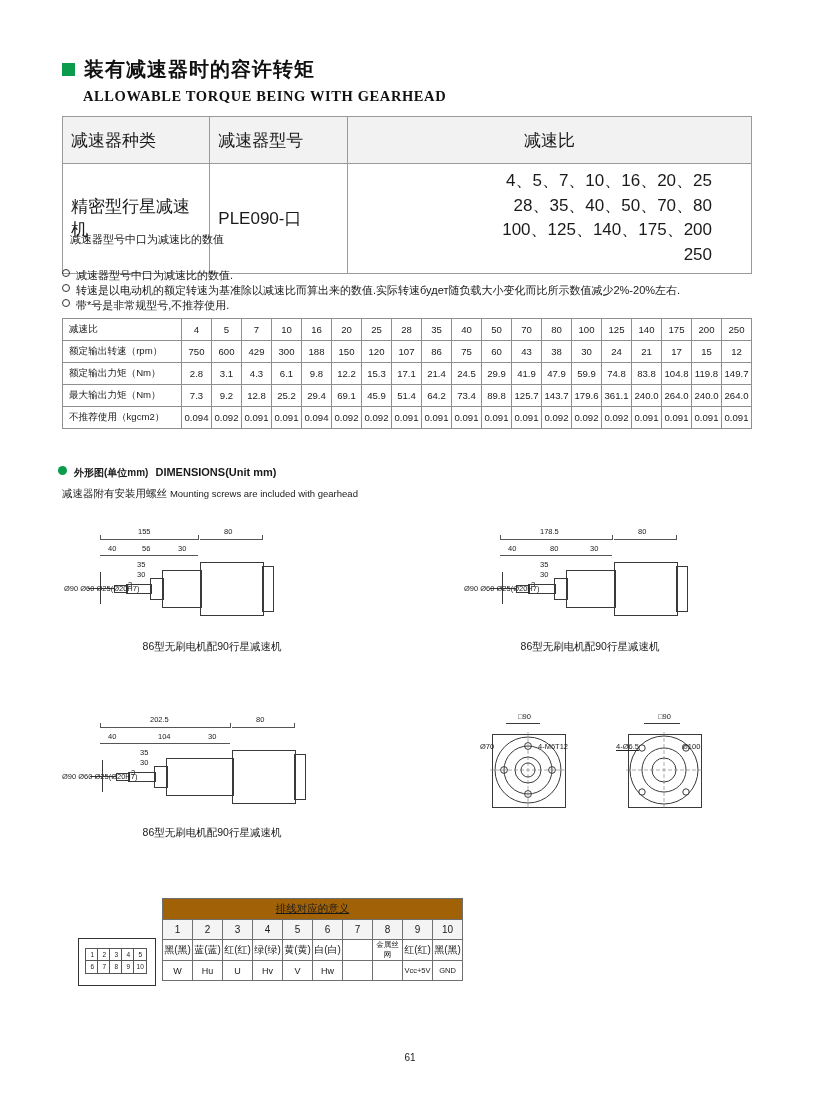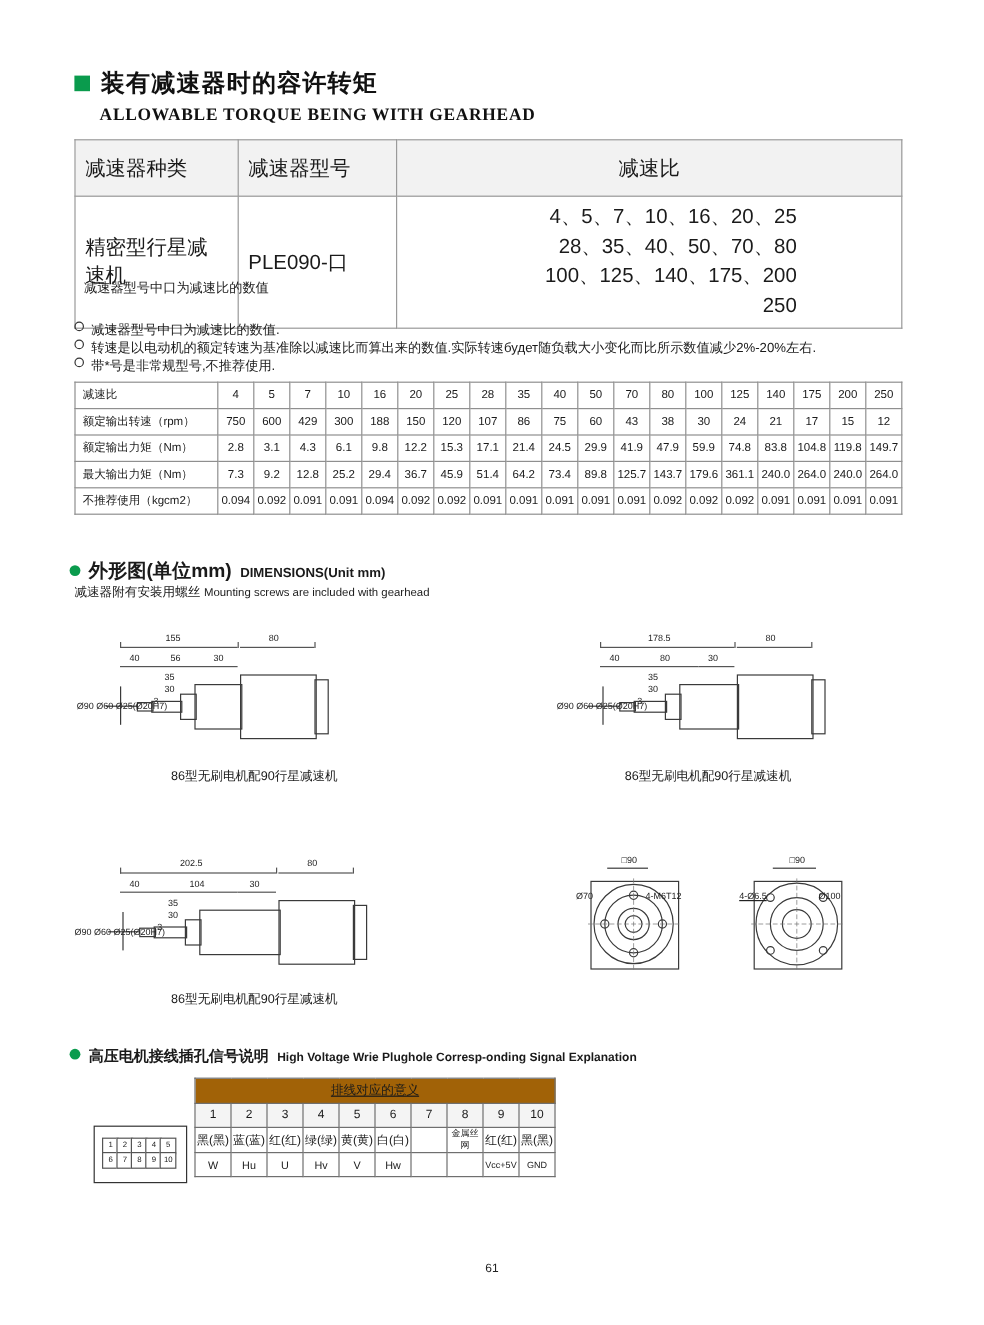--- a/index.html
+++ b/index.html
@@ -17,21 +17,21 @@
   .hdr-en{position:absolute;left:83px;top:88px;font-size:14.5px;font-weight:bold;letter-spacing:.6px;
           font-family:"Liberation Serif","DejaVu Serif",serif;color:#111;}
 
   
   .t1{position:absolute;left:62px;top:116px;width:690px;border-collapse:collapse;}
   .t1 td{border:1px solid #9a9a9a;font-size:17px;padding:5px 8px;vertical-align:top;}
   .t1 .hd{height:36px;vertical-align:middle;background:#f2f2f2;}
   .t1 .c1{width:150px;}
   .t1 .c2{width:130px;}
   .t1 .c3{width:410px;}
-  .t1 .ratio{text-align:right;line-height:1.45;padding-right:87px;}
+  .t1 .ratio{text-align:right;line-height:1.45;padding-right:39px;}
   .t1 .bodyrow td{height:58px;}
   .t1 .mid{vertical-align:middle;}
   .t1 .hd.c3{text-align:center;}
 
   .t1-note{position:absolute;left:70px;top:232px;font-size:11px;}
 
   
   .bl{position:absolute;left:62px;font-size:11px;line-height:1.35;}
   .bl .dot{display:inline-block;width:6px;height:6px;border-radius:50%;
            border:1.6px solid #333;margin-right:6px;vertical-align:2px;}
@@ -40,21 +40,21 @@
   .b3{top:298px;}
 
   
   .t2{position:absolute;left:62px;top:318px;width:690px;border-collapse:collapse;}
   .t2 td{border:1px solid #8f8f8f;font-size:9.6px;text-align:center;height:21px;padding:0 2px;}
   .t2 td.lbl{text-align:left;padding-left:6px;width:110px;font-size:9.6px;white-space:nowrap;}
 
   
   .sec2{position:absolute;left:58px;top:466px;display:flex;align-items:baseline;gap:7px;}
   .gdot{width:9px;height:9px;border-radius:50%;background:#0a9b4d;display:inline-block;position:relative;top:-1px;}
-  .sec2-cn{font-size:16px;font-weight:bold;}
+  .sec2-cn{font-size:10px;font-weight:bold;}
   .sec2-en{font-size:11px;font-weight:bold;}
   .sec2-sub{position:absolute;left:62px;top:487px;font-size:10.5px;}
   .sec2-sub .en{font-size:9.5px;}
 
   
   .draw{position:absolute;}
   .cap{position:absolute;font-size:10.5px;text-align:center;width:300px;}
 
   
   .ln{position:absolute;background:#3a3a3a;}
@@ -196,21 +196,21 @@
       <td>119.8</td>
       <td>149.7</td>
     </tr>
     <tr>
       <td class="lbl">最大输出力矩（Nm）</td>
       <td>7.3</td>
       <td>9.2</td>
       <td>12.8</td>
       <td>25.2</td>
       <td>29.4</td>
-      <td>36.7</td>
+      <td>69.1</td>
       <td>45.9</td>
       <td>51.4</td>
       <td>64.2</td>
       <td>73.4</td>
       <td>89.8</td>
       <td>125.7</td>
       <td>143.7</td>
       <td>179.6</td>
       <td>361.1</td>
       <td>240.0</td>
@@ -388,25 +388,20 @@
       <circle cx="76" cy="36" r="3.2" fill="none" stroke="#3a3a3a" stroke-width="1"></circle>
       <circle cx="32" cy="80" r="3.2" fill="none" stroke="#3a3a3a" stroke-width="1"></circle>
       <circle cx="76" cy="80" r="3.2" fill="none" stroke="#3a3a3a" stroke-width="1"></circle>
       <line x1="54" y1="20" x2="54" y2="96" stroke="#777" stroke-width=".6" stroke-dasharray="4 2"></line>
       <line x1="16" y1="58" x2="92" y2="58" stroke="#777" stroke-width=".6" stroke-dasharray="4 2"></line>
     </svg>
     <div class="dim" style="left:6px;top:30px;text-decoration:underline;">4-Ø6.5</div>
     <div class="dim" style="left:72px;top:30px;">Ø100</div>
   </div>
 
-  <div class="sec3">
-    <span class="gdot"></span>
-    <span class="sec3-cn">高压电机接线插孔信号说明</span>
-    <span class="sec3-en">High Voltage Wrie Plughole Corresp-onding Signal Explanation</span>
-  </div>
 
   <table class="t3">
     <tbody>
         <tr>
       <td class="title" colspan="10">排线对应的意义</td>
     </tr>
     <tr>
       <td class="num">1</td>
       <td class="num">2</td>
       <td class="num">3</td>

